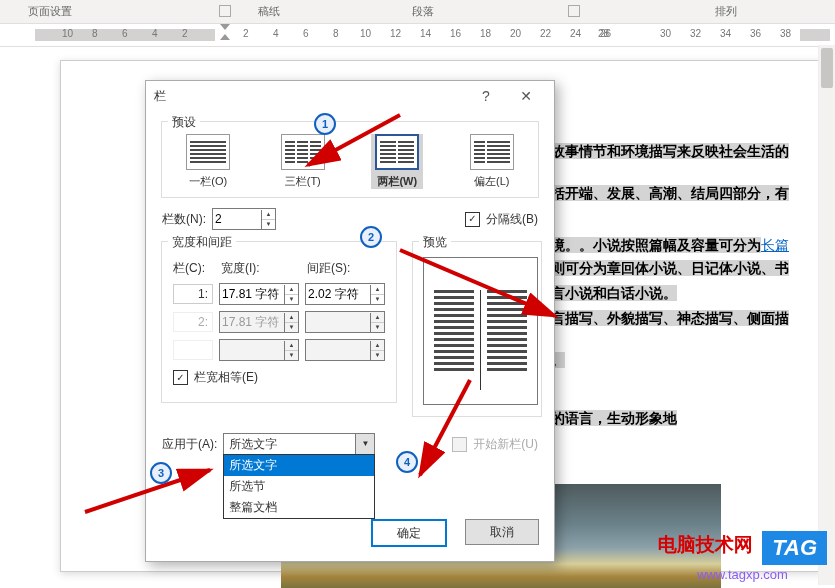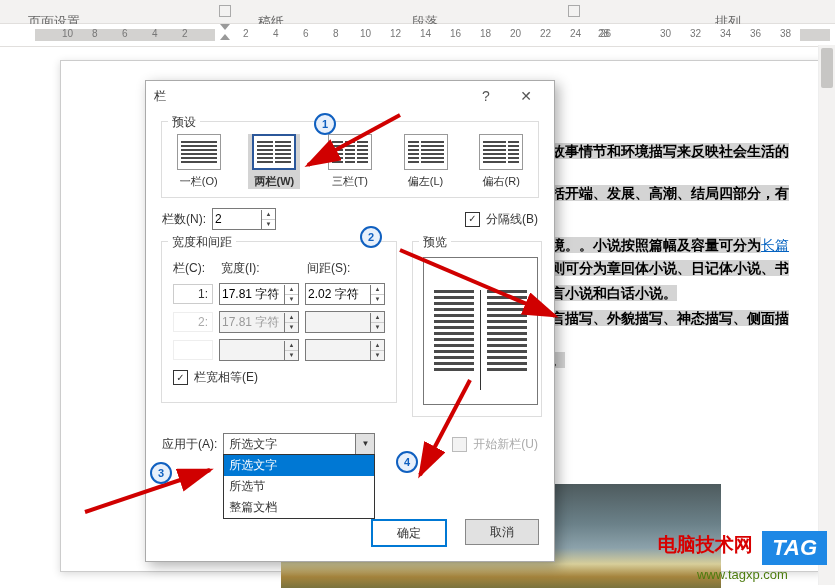--- a/index.html
+++ b/index.html
@@ -17,23 +17,23 @@
   .ribbon-top {
     height: 23px;
     background: #f3f2f1;
     border-bottom: 1px solid #e1dfdd;
     display: flex;
     align-items: center;
     position: relative;
   }
   .ribbon-group {
     position: absolute;
-    font-size: 13px;
+    font-size: 11px;
     color: #666;
-    top: 13px;
+    top: 4px;
     text-align: right;
   }
   .ribbon-launcher {
     width: 10px;
     height: 10px;
     border: 1px solid #aaa;
     position: absolute;
     top: 5px;
     display: inline-block;
   }
@@ -149,21 +149,21 @@
   .btn { width:72px; height:24px; border:1px solid #888; background:#e1e1e1; font-size:12px; display:flex; align-items:center; justify-content:center; }
   .btn.primary { border:2px solid #0078d4; background:#fff; }
   
   .anno { position:absolute; z-index:300; }
   .circle-num { width:18px; height:18px; border:2px solid #1060c0; border-radius:50%; background:#e8f0fb; color:#1060c0; font-weight:bold; display:flex; align-items:center; justify-content:center; font-size:11px; }
   .arrow { position:absolute; z-index:250; pointer-events:none; }
   
   .wm { position:absolute; right:8px; bottom:6px; z-index:400; text-align:center; }
   .wm .l1 { color:#d80000; font-size:19px; font-weight:bold; display:inline; }
   .wm .tag { display:inline-block; background:#1e88e5; color:#fff; font-weight:bold; font-size:22px; padding:4px 10px; font-style:italic; margin-left:6px; vertical-align:middle; }
-  .wm .l2 { color:#4d7c0f; font-size:13px; margin-top:2px; }
+  .wm .l2 { color:#8b5cf6; font-size:13px; margin-top:2px; }
   .vscroll { position:absolute; right:0; top:45px; width:16px; height:540px; background:#f3f2f1; border-left:1px solid #eee; }
   .vscroll .th { position:absolute; left:2px; top:3px; width:12px; height:40px; background:#c7c6c4; border-radius:2px; }
 </style>
 </head>
 <body>
 
 <div class="ribbon-top">
   <div class="ribbon-group" style="left:28px">页面设置</div>
   <div class="ribbon-launcher" style="left:219px"></div>
   <div class="ribbon-group" style="left:258px">稿纸</div>
@@ -204,20 +204,21 @@
 </div>
 
 <div class="doc-area">
   <div class="doc-text" style="left:490px; top:78px;"><span class="sel">故事情节和环境描写来反映社会生活的</span></div>
   <div class="doc-text" style="left:490px; top:120px;"><span class="sel">括开端、发展、高潮、结局四部分，有</span></div>
   <div class="doc-text" style="left:490px; top:145px;margin-top:27px;"><span class="sel">境。。小说按照篇幅及容量可分为</span><a href="#">长篇</a></div>
   <div class="doc-text" style="left:490px; top:195px;"><span class="sel">则可分为章回体小说、日记体小说、书</span></div>
   <div class="doc-text" style="left:490px; top:220px;"><span class="sel">言小说和白话小说。</span></div>
   <div class="doc-text" style="left:490px; top:245px;"><span class="sel">言描写、外貌描写、神态描写、侧面描</span></div>
   <div class="doc-text" style="left:490px; top:287px;"><span class="sel">。</span></div>
+  <div class="doc-text" style="left:490px; top:345px;"><span class="sel">的语言，生动形象地</span></div>
   <div class="doc-img"></div>
 </div>
 
 <div class="vscroll">
     <div class="th"></div>
   </div>
 
 <div class="dialog">
   <div class="dlg-title">
     <span class="t">栏</span>
@@ -236,20 +237,51 @@
                   <div class="l"></div>
                   <div class="l"></div>
                   <div class="l"></div>
                   <div class="l"></div>
                   <div class="l"></div>
                 </div>
               </div>
             </div>
           <span>一栏(O)</span>
         </div>
+        <div class="preset">
+          <div class="preset-ic">
+              <div class="lines">
+                <div class="c">
+                  <div class="l"></div>
+                  <div class="l"></div>
+                  <div class="l"></div>
+                  <div class="l"></div>
+                  <div class="l"></div>
+                  <div class="l"></div>
+                </div>
+                <div class="c">
+                  <div class="l"></div>
+                  <div class="l"></div>
+                  <div class="l"></div>
+                  <div class="l"></div>
+                  <div class="l"></div>
+                  <div class="l"></div>
+                </div>
+                <div class="c">
+                  <div class="l"></div>
+                  <div class="l"></div>
+                  <div class="l"></div>
+                  <div class="l"></div>
+                  <div class="l"></div>
+                  <div class="l"></div>
+                </div>
+              </div>
+            </div>
+          <span>三栏(T)</span>
+        </div>
         <div class="preset sel">
           <div class="preset-ic">
               <div class="lines">
                 <div class="c">
                   <div class="l"></div>
                   <div class="l"></div>
                   <div class="l"></div>
                   <div class="l"></div>
                   <div class="l"></div>
                   <div class="l"></div>
@@ -258,51 +290,20 @@
                   <div class="l"></div>
                   <div class="l"></div>
                   <div class="l"></div>
                   <div class="l"></div>
                   <div class="l"></div>
                   <div class="l"></div>
                 </div>
               </div>
             </div>
           <span>两栏(W)</span>
-        </div>
-        <div class="preset">
-          <div class="preset-ic">
-              <div class="lines">
-                <div class="c">
-                  <div class="l"></div>
-                  <div class="l"></div>
-                  <div class="l"></div>
-                  <div class="l"></div>
-                  <div class="l"></div>
-                  <div class="l"></div>
-                </div>
-                <div class="c">
-                  <div class="l"></div>
-                  <div class="l"></div>
-                  <div class="l"></div>
-                  <div class="l"></div>
-                  <div class="l"></div>
-                  <div class="l"></div>
-                </div>
-                <div class="c">
-                  <div class="l"></div>
-                  <div class="l"></div>
-                  <div class="l"></div>
-                  <div class="l"></div>
-                  <div class="l"></div>
-                  <div class="l"></div>
-                </div>
-              </div>
-            </div>
-          <span>三栏(T)</span>
         </div>
         <div class="preset">
           <div class="preset-ic">
               <div class="lines">
                 <div class="c" style="flex:0.5">
                   <div class="l"></div>
                   <div class="l"></div>
                   <div class="l"></div>
                   <div class="l"></div>
                   <div class="l"></div>
@@ -312,43 +313,20 @@
                   <div class="l"></div>
                   <div class="l"></div>
                   <div class="l"></div>
                   <div class="l"></div>
                   <div class="l"></div>
                   <div class="l"></div>
                 </div>
               </div>
             </div>
           <span>偏左(L)</span>
-        </div>
-        <div class="preset">
-          <div class="preset-ic">
-              <div class="lines">
-                <div class="c">
-                  <div class="l"></div>
-                  <div class="l"></div>
-                  <div class="l"></div>
-                  <div class="l"></div>
-                  <div class="l"></div>
-                  <div class="l"></div>
-                </div>
-                <div class="c" style="flex:0.5">
-                  <div class="l"></div>
-                  <div class="l"></div>
-                  <div class="l"></div>
-                  <div class="l"></div>
-                  <div class="l"></div>
-                  <div class="l"></div>
-                </div>
-              </div>
-            </div>
-          <span>偏右(R)</span>
         </div>
       </div>
     </div>
 
     <div class="row">
       <span>栏数(N):</span>
       <div class="spin">
         <input value="2" style="">
         <div class="ar">
             <div>▲</div>

